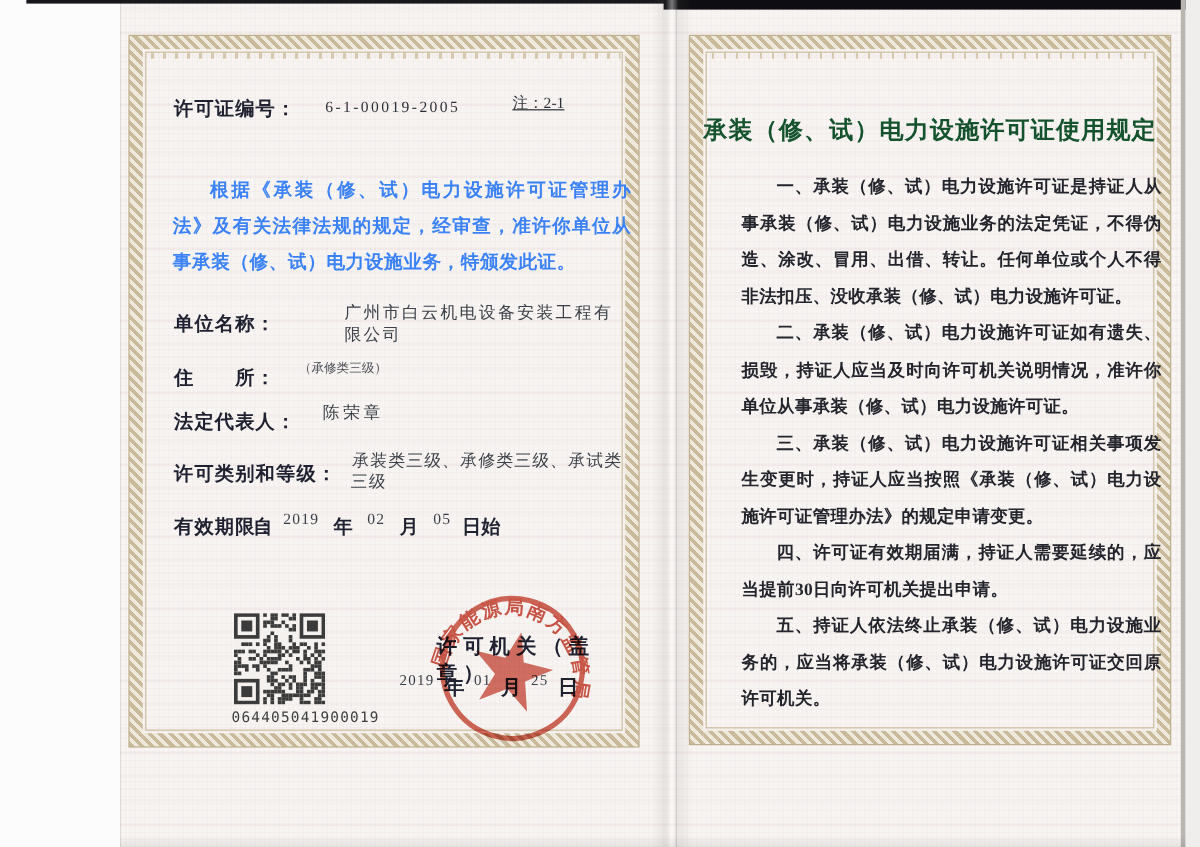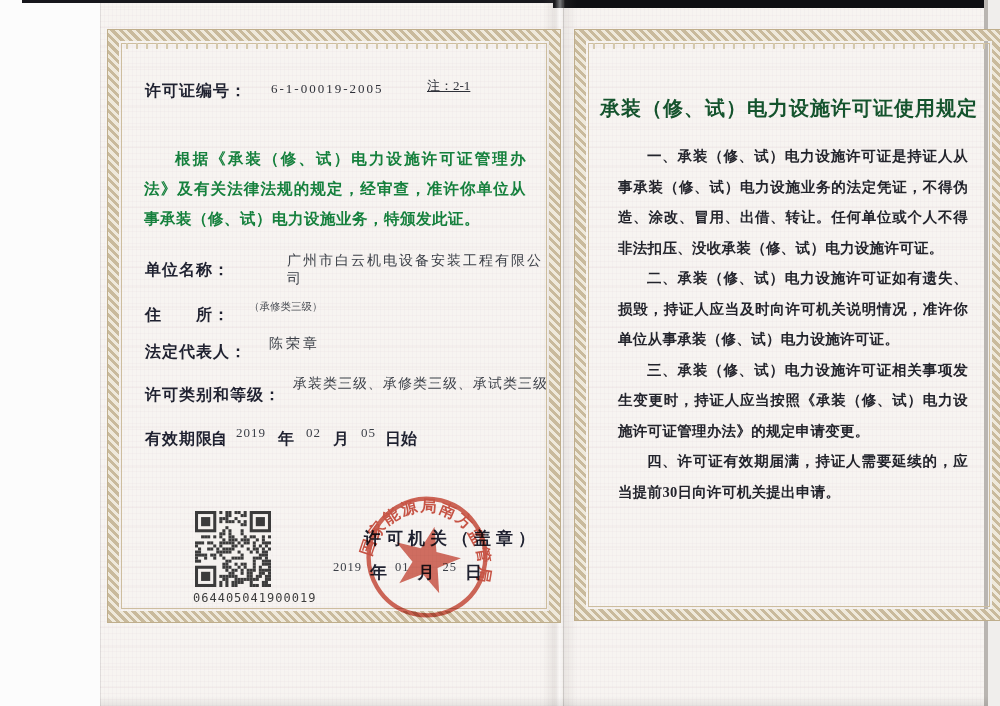--- a/index.html
+++ b/index.html
@@ -19,34 +19,34 @@
   .scanbar2{position:absolute;left:553px;top:0;width:440px;height:8px;background:#0e0e12;}
   .fold{position:absolute;left:543px;top:0;width:34px;height:706px;
     background:linear-gradient(90deg, rgba(120,110,105,0) 0, rgba(120,110,105,.12) 35%, rgba(255,255,255,.45) 50%, rgba(120,110,105,.10) 65%, rgba(120,110,105,0) 100%);}
   .fold-line{position:absolute;left:563px;top:0;width:1px;height:706px;background:rgba(100,96,92,.25);}
   .bottom-shade{position:absolute;left:100px;top:696px;width:888px;height:10px;
     background:linear-gradient(180deg, rgba(0,0,0,0), rgba(0,0,0,.07));}
 
   
   .page{position:absolute;border:11px solid #cfc2a5;
     border-image:repeating-linear-gradient(45deg,#c9ba9c 0 3px,#efe9db 3px 6px) 11;
-    box-shadow:0 0 0 1px #bfae8c;padding-left:28px;}
+    box-shadow:0 0 0 1px #bfae8c;}
   .page-left{left:108px;top:30px;width:402px;height:570px;}
   .page-right{left:575px;top:30px;width:378px;height:568px;}
   .inner-line{position:absolute;inset:2px;border:1px solid #cdbd9e;pointer-events:none;}
   .teeth{position:absolute;top:2px;left:4px;right:4px;height:6px;
     background:repeating-linear-gradient(90deg, transparent 0 3px, #d5c9ad 3px 5px, transparent 5px 10px);}
 
   
   .lp-label{position:absolute;font-weight:700;font-size:16px;color:#1f2130;letter-spacing:1px;}
   .lp-value{position:absolute;font-size:14px;color:#3c4048;letter-spacing:1px;}
   .license-no{position:absolute;font-size:13px;letter-spacing:2px;color:#2e3038;}
   .license-note{position:absolute;font-size:13px;color:#2e3038;text-decoration:underline;}
   .intro{position:absolute;left:25px;top:103px;width:382px;font-size:15.5px;line-height:30px;
-    font-weight:600;color:#15803d;text-align:justify;text-indent:2em;letter-spacing:.5px;}
+    font-weight:600;color:#3b82f6;text-align:justify;text-indent:2em;letter-spacing:.5px;}
   .addr{position:absolute;font-size:10.5px;color:#4a4e55;letter-spacing:0;}
   .valid-line{position:absolute;font-weight:700;font-size:16px;color:#1f2130;white-space:nowrap;}
   .vn{display:inline-block;font-size:13px;font-weight:400;transform:translateY(-7px);
       margin:0 9px;letter-spacing:1px;color:#3a3e46;}
   .vu{margin:0 3px;}
   .qr-caption{position:absolute;font-family:"DejaVu Sans Mono","Liberation Mono",monospace;
       font-size:12px;letter-spacing:1px;color:#3d3d3d;}
   .issue-label{position:absolute;font-weight:700;font-size:17px;letter-spacing:5px;color:#1f2130;}
   .issue-date{position:absolute;font-weight:700;font-size:17px;color:#1f2130;white-space:nowrap;}
   .issue-date .vn{font-size:12.5px;margin:0 8px;}
@@ -346,17 +346,18 @@
     <div class="inner-line"></div>
     <div class="teeth"></div>
 
     <div class="rp-title">承装（修、试）电力设施许可证使用规定</div>
 
     <div class="rp-body">
       <p>一、承装（修、试）电力设施许可证是持证人从事承装（修、试）电力设施业务的法定凭证，不得伪造、涂改、冒用、出借、转让。任何单位或个人不得非法扣压、没收承装（修、试）电力设施许可证。</p>
       <p>二、承装（修、试）电力设施许可证如有遗失、损毁，持证人应当及时向许可机关说明情况，准许你单位从事承装（修、试）电力设施许可证。</p>
       <p>三、承装（修、试）电力设施许可证相关事项发生变更时，持证人应当按照《承装（修、试）电力设施许可证管理办法》的规定申请变更。</p>
       <p>四、许可证有效期届满，持证人需要延续的，应当提前30日向许可机关提出申请。</p>
+      <p>五、持证人依法终止承装（修、试）电力设施业务的，应当将承装（修、试）电力设施许可证交回原许可机关。</p>
     </div>
   </div>
 
   <div class="bottom-shade"></div>
 </div>
 
 </body></html>

